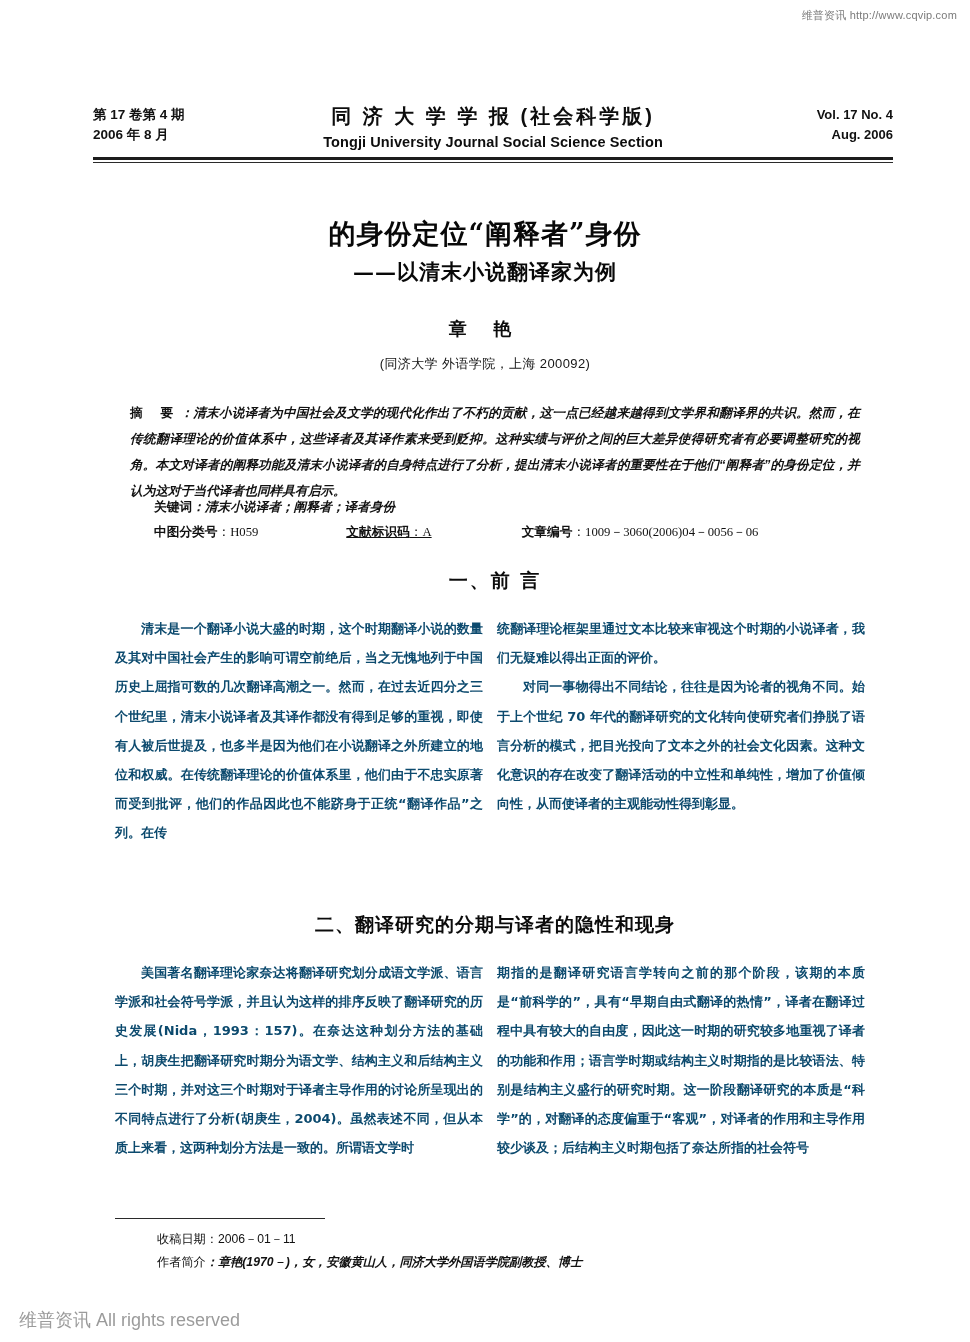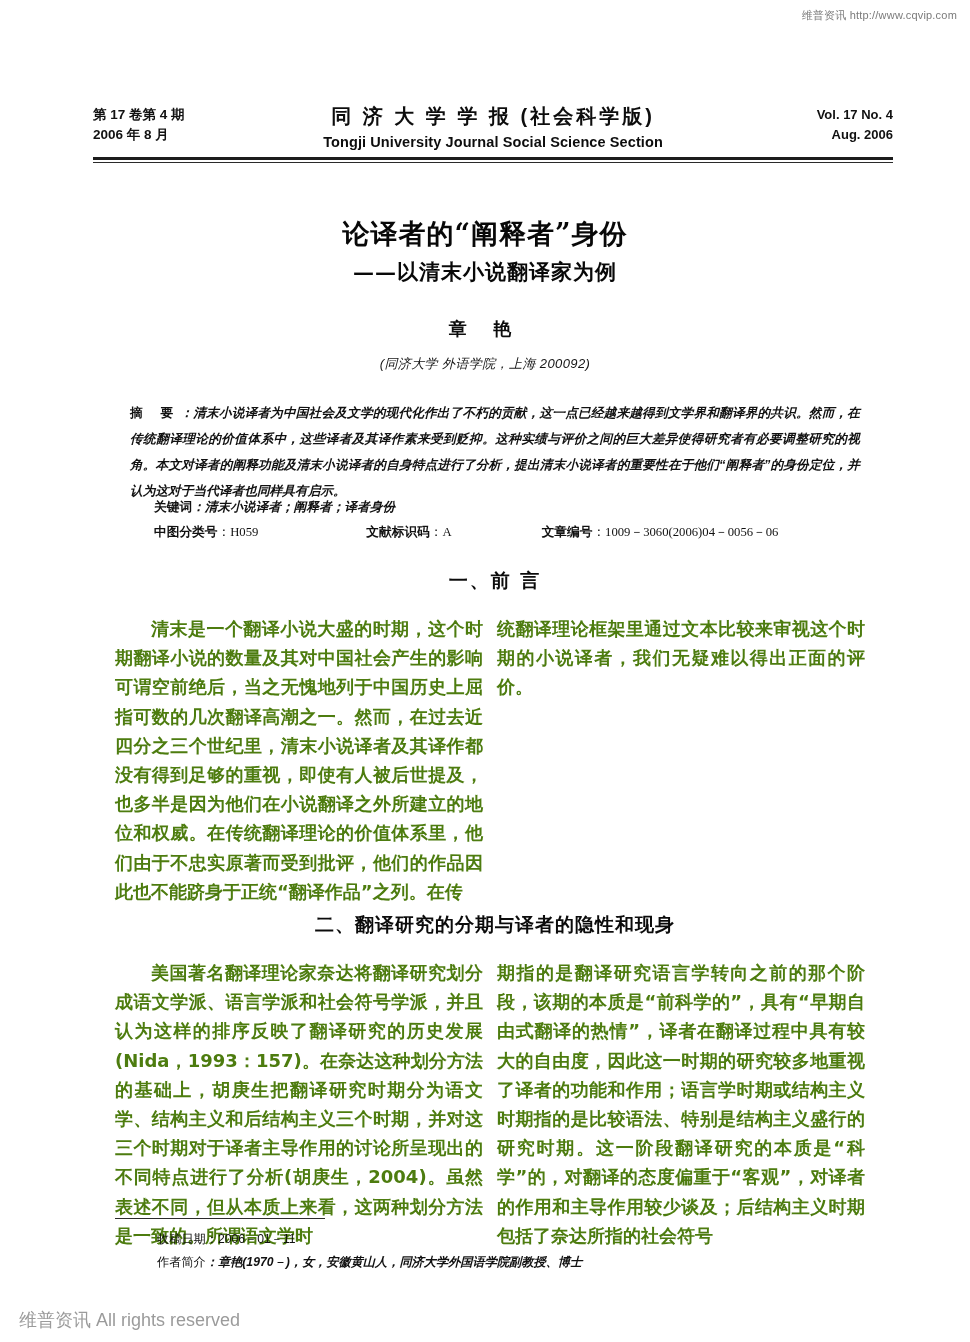--- a/index.html
+++ b/index.html
@@ -150,21 +150,20 @@
   }
   .affil {
     position: absolute;
     left: 0; right: 0;
     top: 355px;
     text-align: center;
     font-family: "Liberation Sans", sans-serif;
     font-size: 13px;
     letter-spacing: 0.4px;
     color: #141414;
-    font-style: italic;
   }
 
   
   .abstract {
     position: absolute;
     left: 125px;
     top: 400px;
     width: 730px;
     font-family: "Liberation Sans", sans-serif;
     font-weight: bold;
@@ -199,21 +198,21 @@
     top: 524px;
     width: 740px;
     font-family: "Liberation Sans", sans-serif;
     font-size: 12.7px;
     color: #111;
     display: flex;
     gap: 18px;
   }
   .codes .cell { white-space: nowrap; }
   .codes .c1 { margin-left: 24px; }
-  .codes .c2 { margin-left: 90px; }
+  .codes .c2 { margin-left: 70px; text-decoration: underline; }
   .codes .c3 { margin-left: 72px; }
   .codes b { font-weight: bold; }
   .codes .val { font-family: "Liberation Serif", serif; }
 
   
   .sec-head {
     position: absolute;
     left: 0; right: 0;
     text-align: center;
     font-family: "DejaVu Serif", serif;
@@ -224,25 +223,25 @@
   }
   #sec1-head { top: 568px; letter-spacing: 2px; }
   #sec2-head { top: 912px; letter-spacing: 1px; }
 
   
   .col {
     position: absolute;
     width: 368px;
     font-family: "DejaVu Sans", sans-serif;
     font-weight: bold;
-    font-size: 18px;
+    font-size: 13px;
     line-height: 29.2px;
     text-align: justify;
     text-justify: inter-ideograph;
-    color: #4d7c0f;
+    color: #0c4a6e;
   }
   .col p {
     margin: 0;
     text-indent: 2em;
   }
   .col p.cont { text-indent: 0; }
 
   #s1-left  { left: 110px; top: 614px; }
   #s1-right { left: 492px; top: 614px; }
   #s2-left  { left: 110px; top: 958px; }
@@ -291,21 +290,21 @@
     <div class="mast-right">
       <div>Vol. 17 No. 4</div>
       <div>Aug. 2006</div>
     </div>
   </div>
   <div class="rule-wrap">
     <div class="rule-thick"></div>
     <div class="rule-thin"></div>
   </div>
 
-  <div class="title-main">论译者的“阐释者”身份</div>
+  <div class="title-main">的身份定位“阐释者”身份</div>
   <div class="title-sub">——以清末小说翻译家为例</div>
   <div class="author">章 艳</div>
   <div class="affil">(同济大学 外语学院，上海 200092)</div>
 
   <div class="abstract">
     <span class="lbl">摘 要</span><span>：清末小说译者为中国社会及文学的现代化作出了不朽的贡献，这一点已经越来越得到文学界和翻译界的共识。然而，在传统翻译理论的价值体系中，这些译者及其译作素来受到贬抑。这种实绩与评价之间的巨大差异使得研究者有必要调整研究的视角。本文对译者的阐释功能及清末小说译者的自身特点进行了分析，提出清末小说译者的重要性在于他们“阐释者”的身份定位，并认为这对于当代译者也同样具有启示。</span>
   </div>
 
   <div class="keywords">
     <span class="lbl">关键词</span><span>：清末小说译者；阐释者；译者身份</span>
@@ -316,20 +315,21 @@
     <span class="cell c2"><b>文献标识码</b><span class="val">：A</span></span>
     <span class="cell c3"><b>文章编号</b><span class="val">：1009－3060(2006)04－0056－06</span></span>
   </div>
 
   <div class="sec-head" id="sec1-head">一、前  言</div>
   <div class="col" id="s1-left">
     <p>清末是一个翻译小说大盛的时期，这个时期翻译小说的数量及其对中国社会产生的影响可谓空前绝后，当之无愧地列于中国历史上屈指可数的几次翻译高潮之一。然而，在过去近四分之三个世纪里，清末小说译者及其译作都没有得到足够的重视，即使有人被后世提及，也多半是因为他们在小说翻译之外所建立的地位和权威。在传统翻译理论的价值体系里，他们由于不忠实原著而受到批评，他们的作品因此也不能跻身于正统“翻译作品”之列。在传</p>
   </div>
   <div class="col" id="s1-right">
     <p class="cont">统翻译理论框架里通过文本比较来审视这个时期的小说译者，我们无疑难以得出正面的评价。</p>
+    <p>对同一事物得出不同结论，往往是因为论者的视角不同。始于上个世纪 70 年代的翻译研究的文化转向使研究者们挣脱了语言分析的模式，把目光投向了文本之外的社会文化因素。这种文化意识的存在改变了翻译活动的中立性和单纯性，增加了价值倾向性，从而使译者的主观能动性得到彰显。</p>
   </div>
 
   <div class="sec-head" id="sec2-head">二、翻译研究的分期与译者的隐性和现身</div>
   <div class="col" id="s2-left">
     <p>美国著名翻译理论家奈达将翻译研究划分成语文学派、语言学派和社会符号学派，并且认为这样的排序反映了翻译研究的历史发展(Nida，1993：157)。在奈达这种划分方法的基础上，胡庚生把翻译研究时期分为语文学、结构主义和后结构主义三个时期，并对这三个时期对于译者主导作用的讨论所呈现出的不同特点进行了分析(胡庚生，2004)。虽然表述不同，但从本质上来看，这两种划分方法是一致的。所谓语文学时</p>
   </div>
   <div class="col" id="s2-right">
     <p class="cont">期指的是翻译研究语言学转向之前的那个阶段，该期的本质是“前科学的”，具有“早期自由式翻译的热情”，译者在翻译过程中具有较大的自由度，因此这一时期的研究较多地重视了译者的功能和作用；语言学时期或结构主义时期指的是比较语法、特别是结构主义盛行的研究时期。这一阶段翻译研究的本质是“科学”的，对翻译的态度偏重于“客观”，对译者的作用和主导作用较少谈及；后结构主义时期包括了奈达所指的社会符号</p>
   </div>
 

